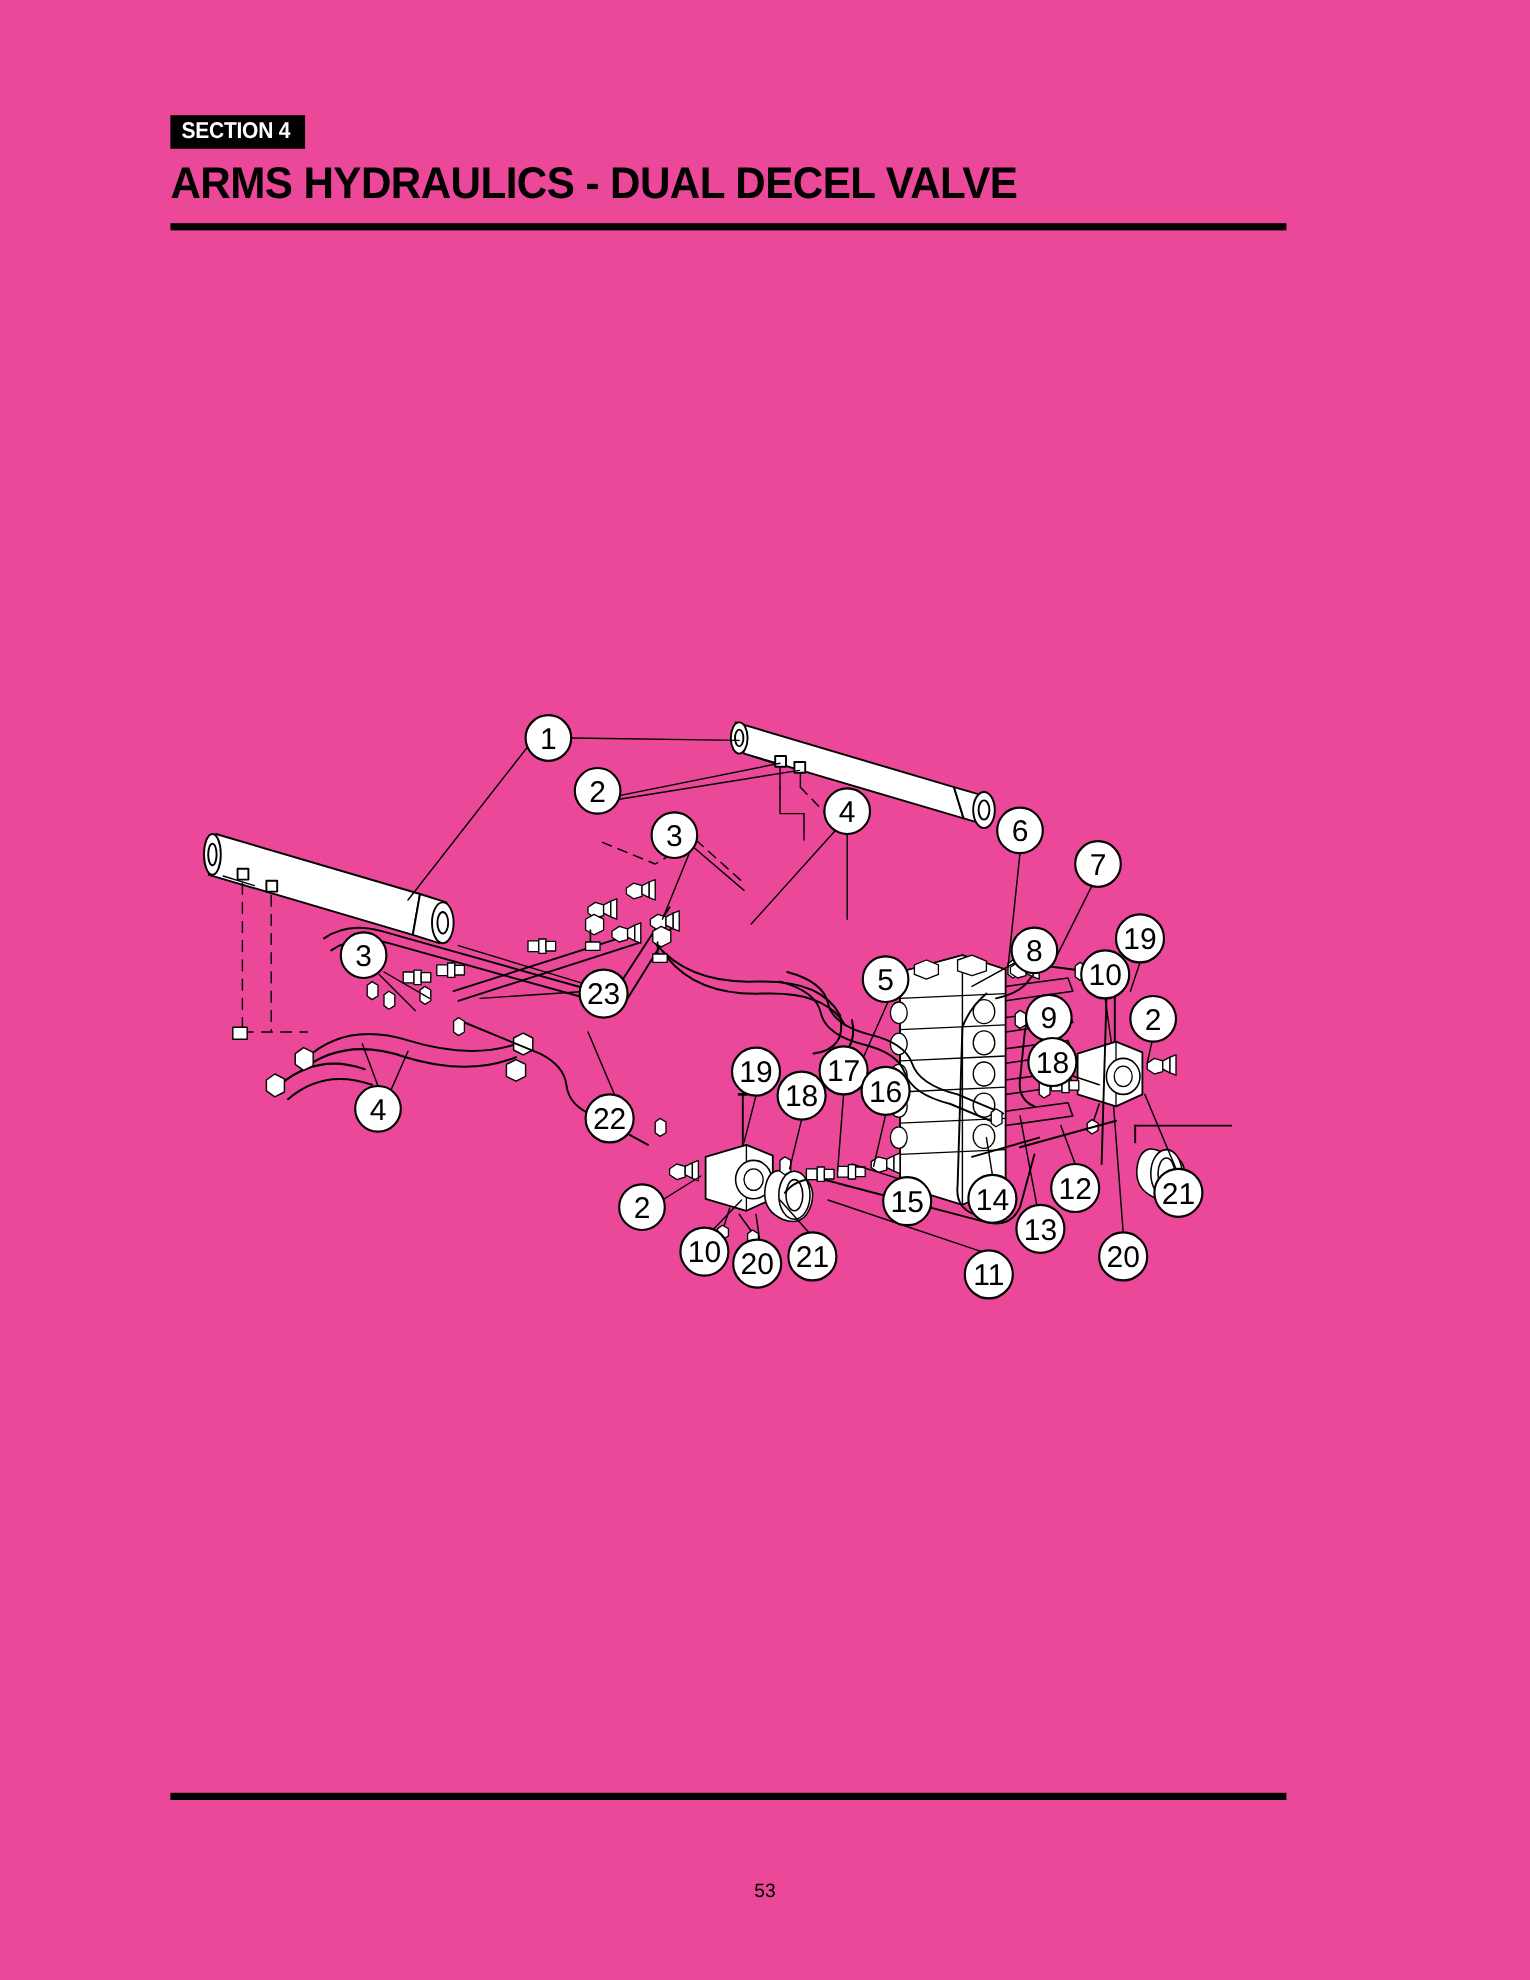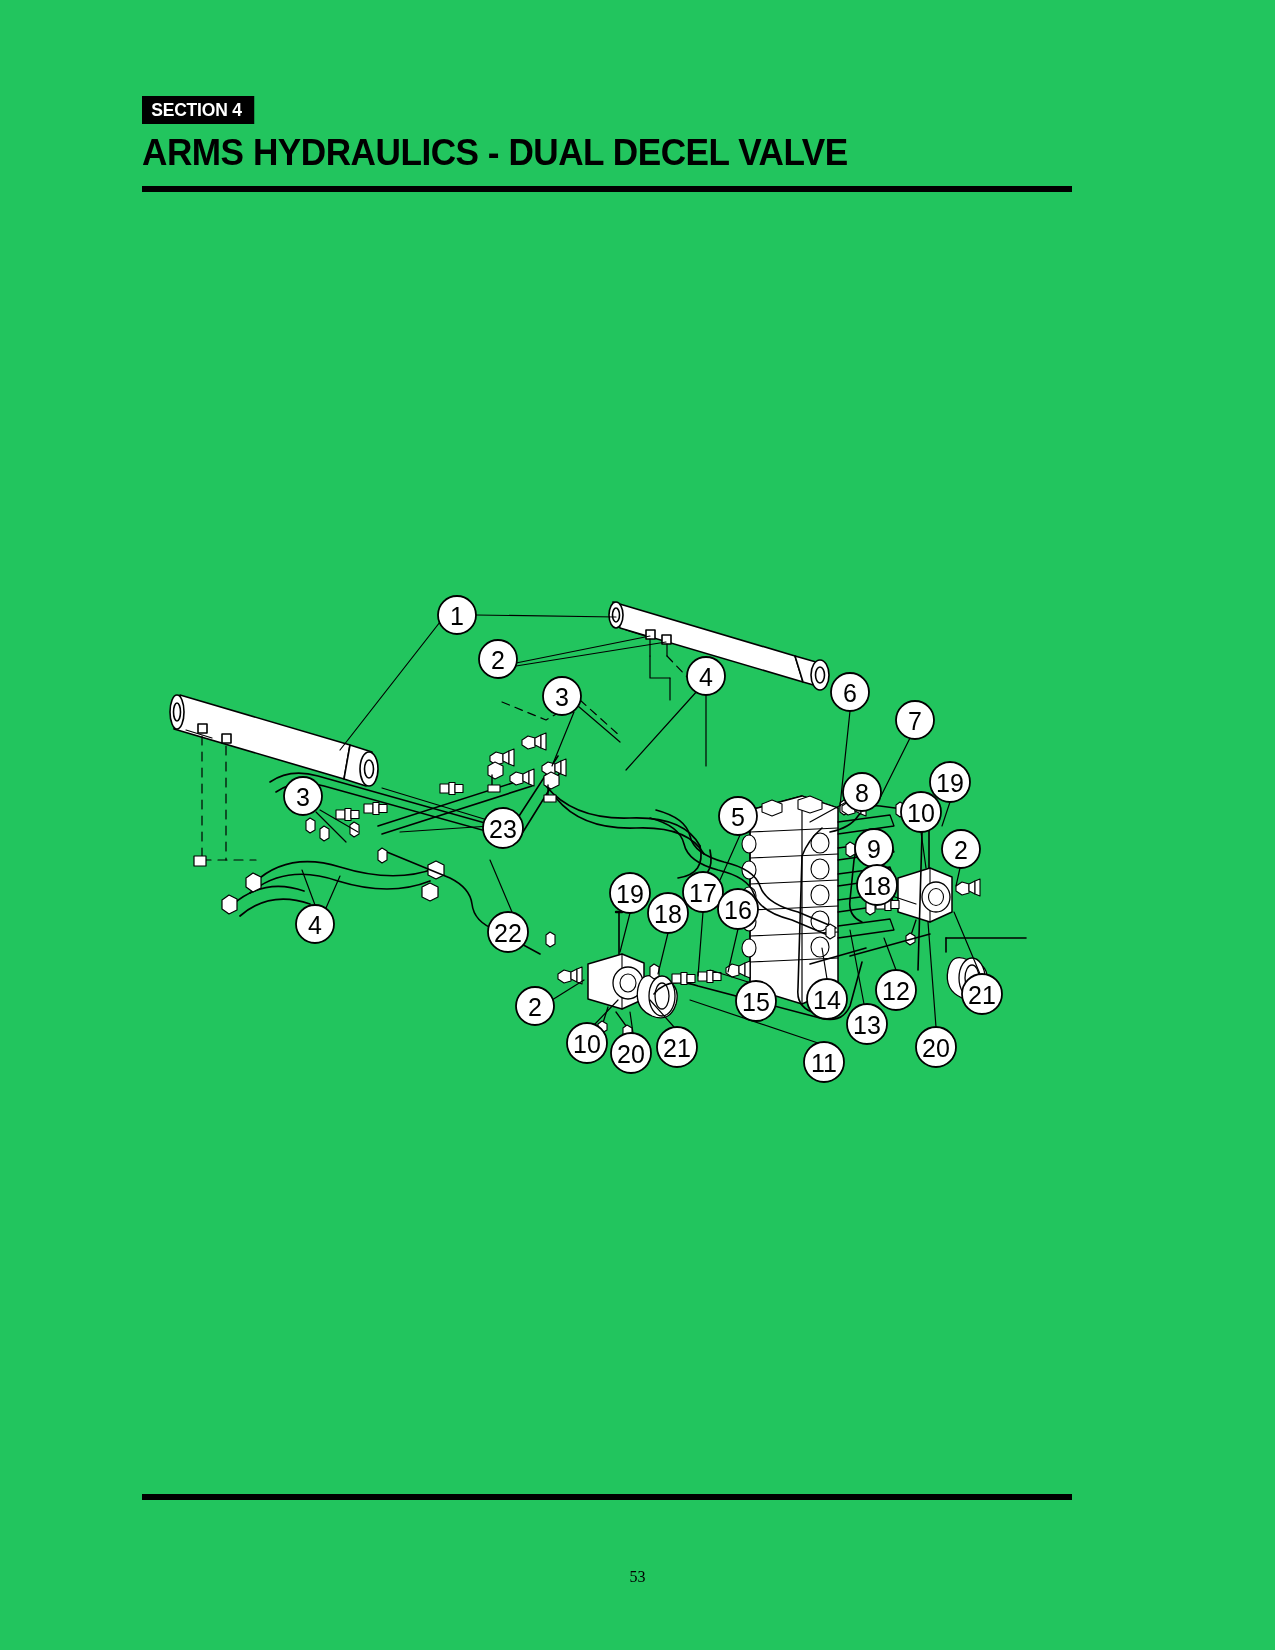--- a/index.html
+++ b/index.html
@@ -15,21 +15,21 @@
     font-family: "Liberation Sans", sans-serif;
     color: #000000;
     overflow: hidden;
   }
 
   .page {
     position: absolute;
     inset: 0;
     width: 1275px;
     height: 1650px;
-    background: #22c55e;
+    background: #ec4899;
   }
 
   
   .header-block {
     position: absolute;
     left: 142px;
     top: 96px;
     width: 930px;
   }
   .section-tag {
@@ -71,21 +71,20 @@
     height: 6px;
     background: #000000;
   }
   .page-number {
     position: absolute;
     left: 0;
     top: 1568px;
     width: 1275px;
     text-align: center;
     font-size: 16px;
-    font-family: Liberation Serif, serif;
   }
 
   
   .diagram-wrap {
     position: absolute;
     left: 150px;
     top: 560px;
     width: 1010px;
     height: 540px;
   }

